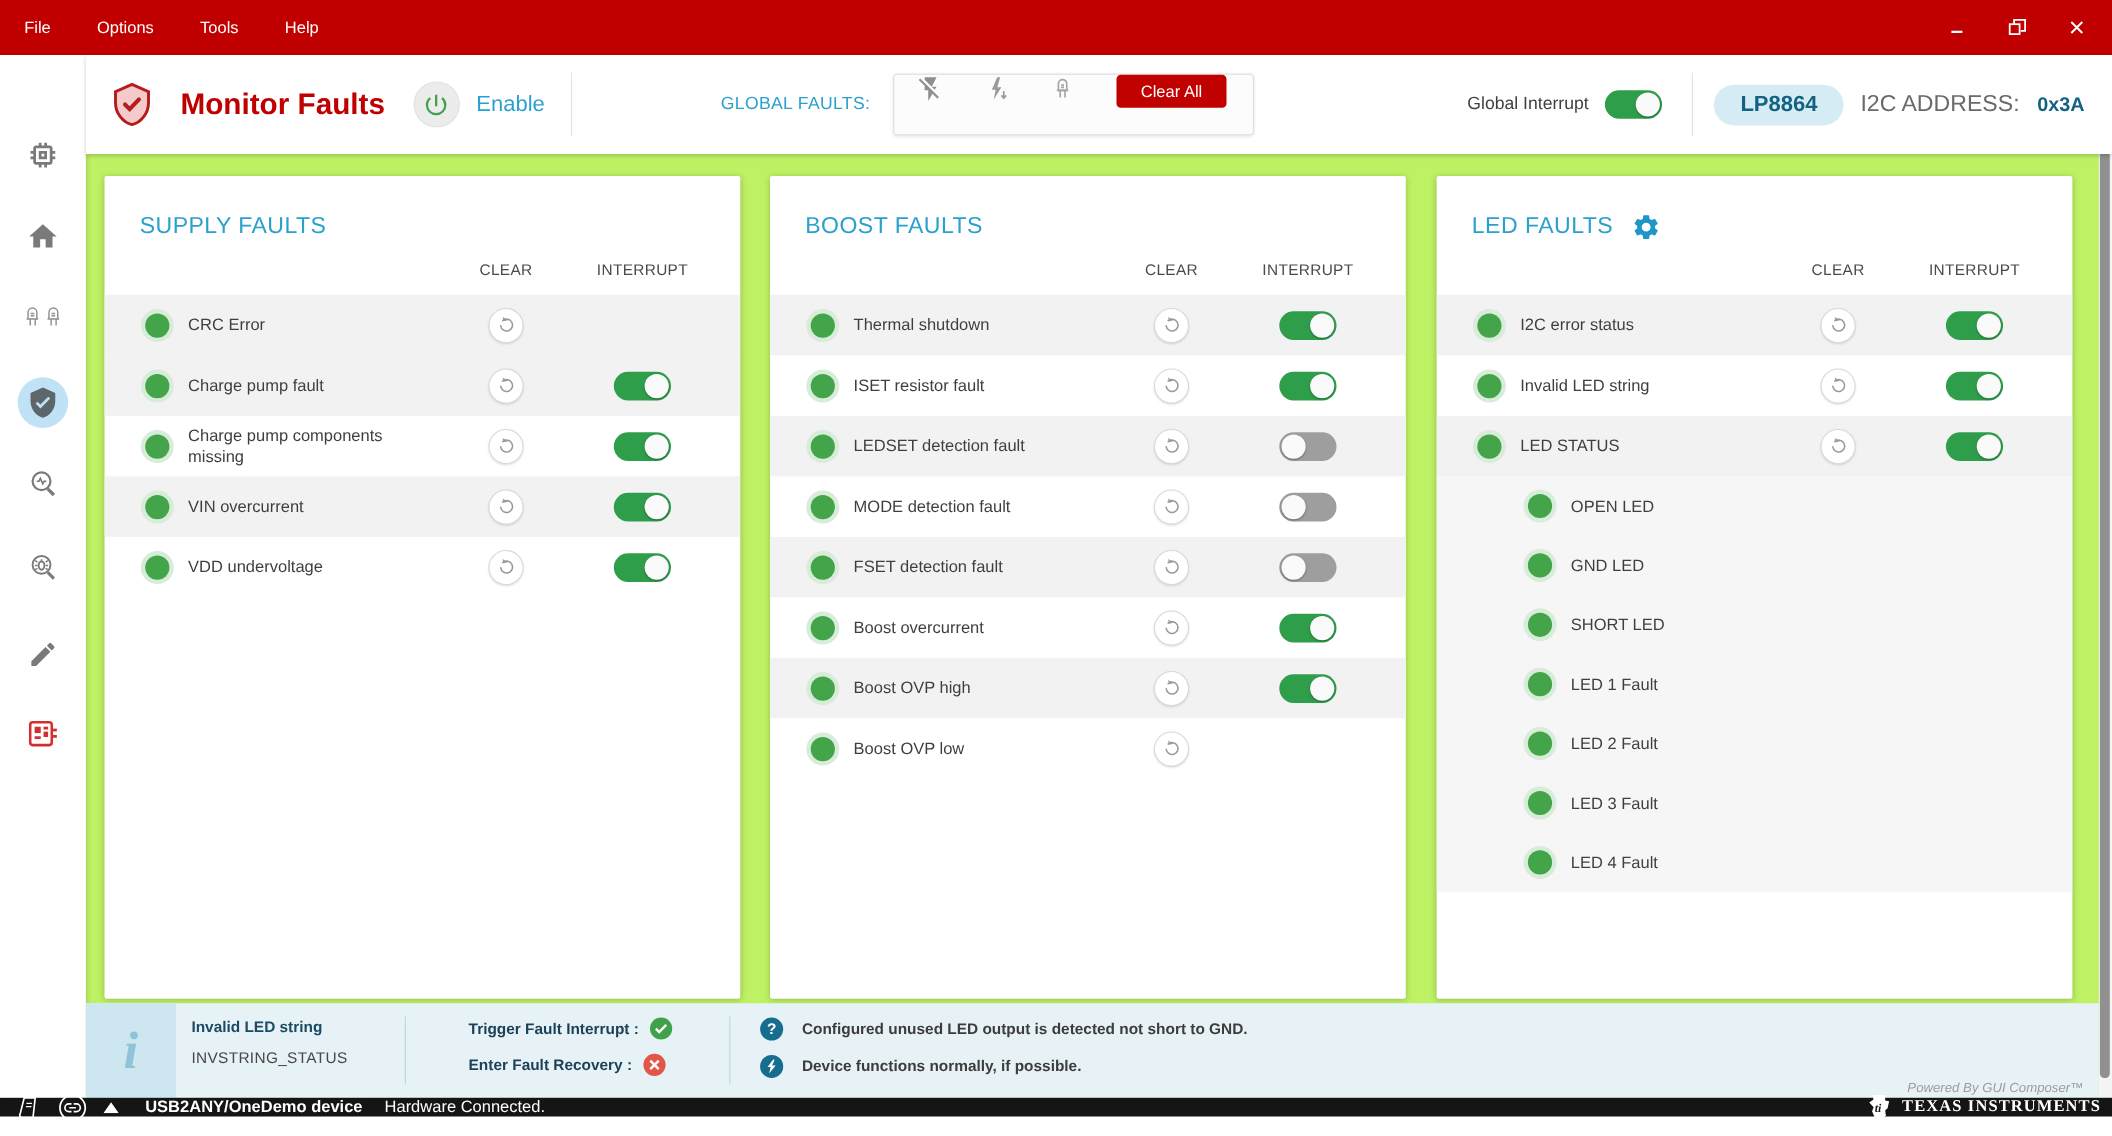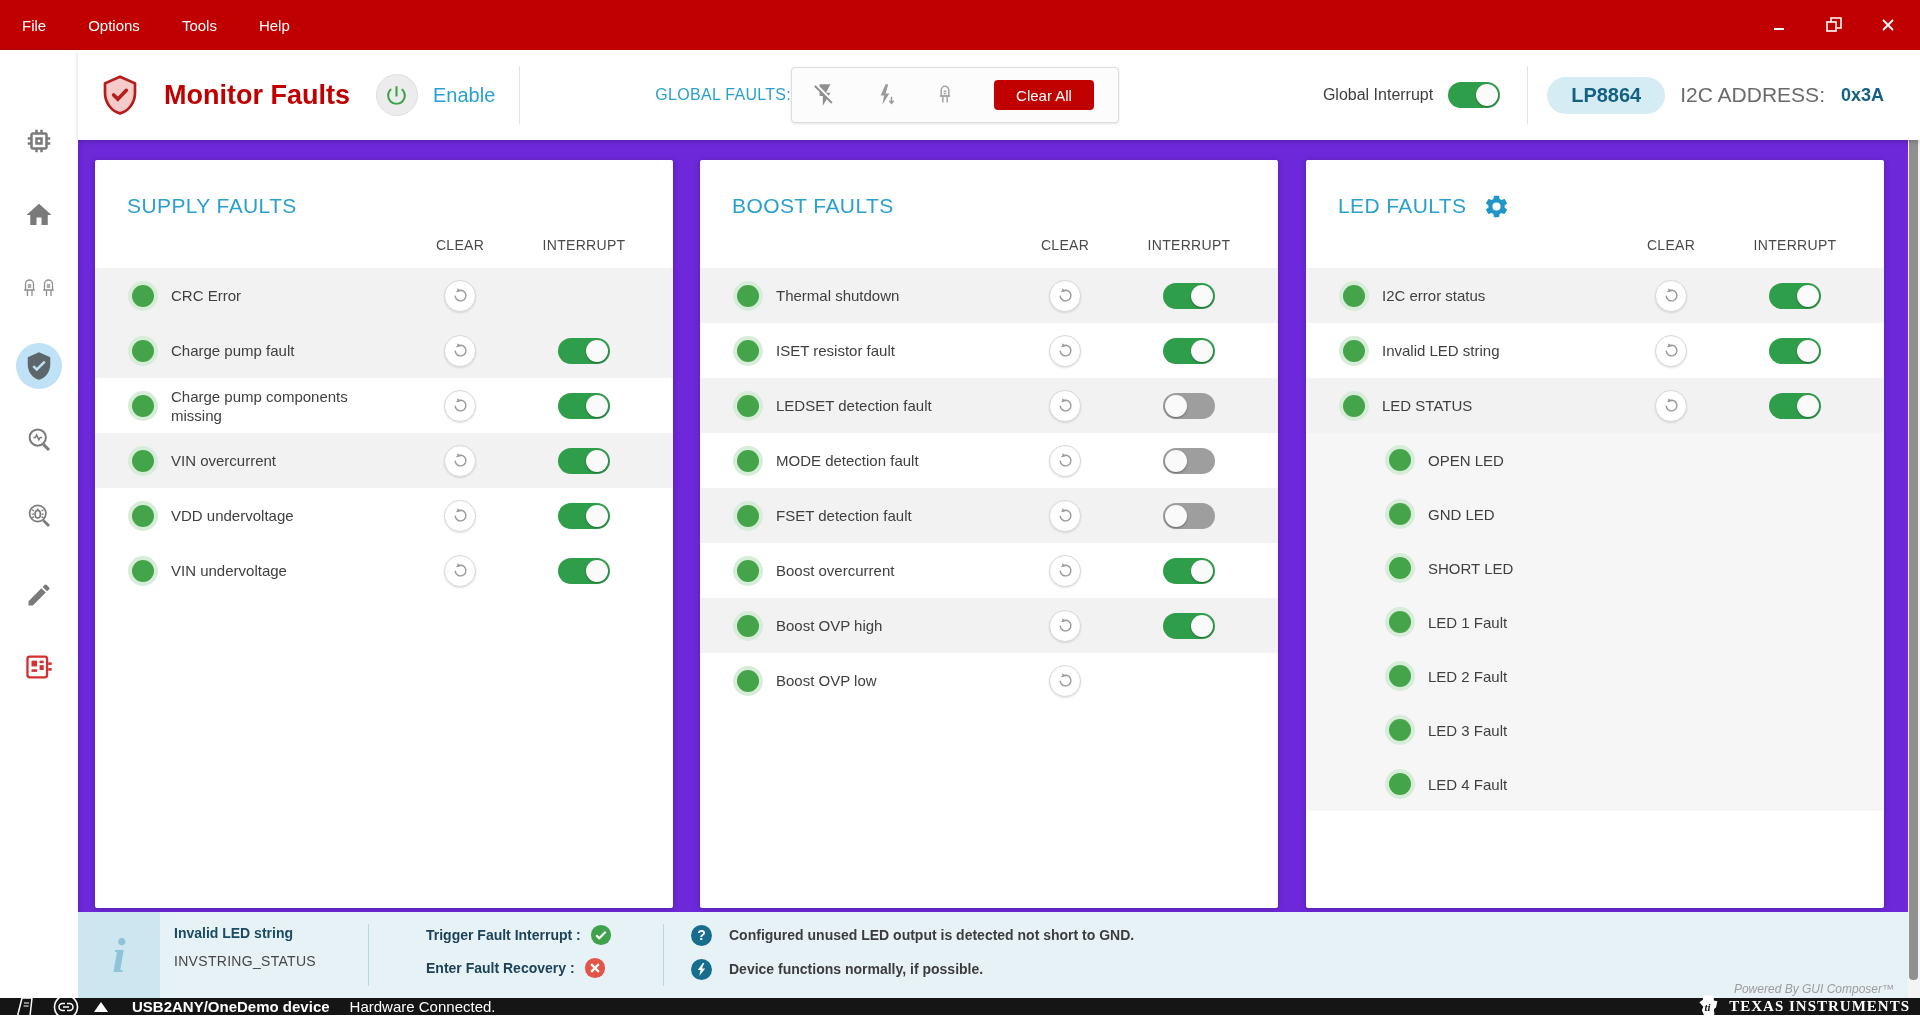--- a/index.html
+++ b/index.html
@@ -9,47 +9,47 @@
 
   
   .menubar { position:absolute; left:0; top:0; width:1920px; height:50px; background:#c00000;
              display:flex; align-items:center; padding-left:22px; }
   .menubar .menu-item { color:#fff; font-size:15px; margin-right:42px; cursor:default; }
   .win-controls { margin-left:auto; display:flex; align-items:center; gap:14px; padding-right:12px; }
   .win-btn { width:40px; height:36px; display:flex; align-items:center; justify-content:center; color:#fff; }
 
   
   .header { position:absolute; left:78px; top:50px; width:1842px; height:90px; background:#fff;
-            box-shadow:0 2px 4px rgba(0,0,0,.18); display:flex; align-items:center; padding:0 36px 0 22px; z-index:5; }
+            box-shadow:0 2px 4px rgba(0,0,0,.18); display:flex; align-items:center; padding:0 25px 0 22px; z-index:5; }
   .app-title { color:#c00000; font-size:27px; font-weight:bold; margin-left:24px; white-space:nowrap; }
   .power-btn { margin-left:26px; width:42px; height:42px; border-radius:50%; background:#ececec;
                border:1px solid #e0e0e0; display:flex; align-items:center; justify-content:center; cursor:pointer; }
   .enable-label { margin-left:15px; font-size:20px; color:#2b9fd2; cursor:pointer; }
   .vdiv { width:1px; height:58px; background:#e2e2e2; margin-left:24px; flex:0 0 auto; }
   .gf-label { margin-left:135px; font-size:16px; color:#2aa0cc; letter-spacing:.3px; white-space:nowrap; }
-  .gf-box { height:56px; border:1px solid #d9dee1; border-radius:4px; background:#fcfcfc;
-            box-shadow:0 1px 3px rgba(0,0,0,.10); display:flex; align-items:center; padding:0 24px 0 20px; }
+  .gf-box { margin-left:21px; height:56px; border:1px solid #d9dee1; border-radius:4px; background:#fcfcfc;
+            box-shadow:0 1px 3px rgba(0,0,0,.10); display:flex; align-items:flex-start; padding:0 24px 0 20px; }
   .gf-ico { width:26px; height:26px; margin-right:34px; flex:0 0 auto; }
   .clear-all-btn { background:#c10000; color:#fff; border:none; border-radius:4px; height:30px; padding:0 22px;
                    font-size:15px; font-family:inherit; margin-left:2px; cursor:pointer; }
   .gi-label { margin-left:auto; font-size:16px; color:#3f3f3f; white-space:nowrap; }
   .badge { margin-left:19px; background:#d6ecf5; color:#136284; font-size:20px; font-weight:bold;
            border-radius:19px; padding:7px 24px; white-space:nowrap; }
   .i2c-label { margin-left:15px; font-size:21px; color:#6a6a6a; white-space:nowrap; }
   .i2c-value { margin-left:16px; font-size:18px; font-weight:bold; color:#136284; }
 
   
   .sidebar { position:absolute; left:0; top:50px; width:78px; height:948px; background:#fff;
              box-shadow:2px 0 4px rgba(0,0,0,.12); z-index:4; }
   .side-item { position:absolute; left:50%; transform:translateX(-50%); width:46px; height:46px;
                display:flex; align-items:center; justify-content:center; border-radius:50%; cursor:pointer; }
   .side-item.active { background:#bfe2f6; }
 
   
-  .main { position:absolute; left:78px; top:140px; width:1842px; height:858px; background:#6d28d9; }
+  .main { position:absolute; left:78px; top:140px; width:1842px; height:858px; background:#bef264; }
   .panel { position:absolute; top:20px; width:578px; height:748px; background:#fff;
            box-shadow:0 1px 6px rgba(0,0,0,.22); border-radius:2px; overflow:hidden; }
   #panel-0 { left:17px; } #panel-1 { left:622px; } #panel-2 { left:1228px; }
   .panel-title-row { display:flex; align-items:center; padding:34px 0 0 32px; height:58px; }
   .panel-title { font-size:21px; font-weight:normal; color:#2aa0cc; letter-spacing:.4px; }
   .gear { width:27px; height:27px; margin-left:17px; cursor:pointer; display:flex; }
   .cols-header, .frow { display:grid; grid-template-columns:56px 1fr 118px 130px; align-items:center;
                         padding-left:20px; padding-right:24px; }
   .cols-header { height:26px; margin-top:14px; }
   .col-label { font-size:14px; color:#4a4a4a; letter-spacing:.3px; text-align:center; }
@@ -320,37 +320,20 @@
                 <svg width="17" height="17" viewBox="0 0 24 24">
                   <path d="M7 6.3A7.6 7.6 0 1 1 4.5 13" fill="none" stroke="#9a9a9a" stroke-width="2" stroke-linecap="round"></path>
                   <path d="M7.6 1.6v5.6h5.6z" fill="#9a9a9a" transform="rotate(-14 7.6 4.4)"></path>
                 </svg>
               </button>
             </span>
       <span class="cell">
               <span class="toggle on"></span>
             </span>
     </div>
-          <div class="frow">
-      <span class="dotcell">
-              <span class="dot"></span>
-            </span>
-      <span class="flabel">VIN undervoltage</span>
-      <span class="cell">
-              <button class="clear-btn">
-                <svg width="17" height="17" viewBox="0 0 24 24">
-                  <path d="M7 6.3A7.6 7.6 0 1 1 4.5 13" fill="none" stroke="#9a9a9a" stroke-width="2" stroke-linecap="round"></path>
-                  <path d="M7.6 1.6v5.6h5.6z" fill="#9a9a9a" transform="rotate(-14 7.6 4.4)"></path>
-                </svg>
-              </button>
-            </span>
-      <span class="cell">
-              <span class="toggle on"></span>
-            </span>
-    </div>
         </div>
       </section>
     <section class="panel" id="panel-1">
         <div class="panel-title-row">
     <h2 class="panel-title">BOOST FAULTS</h2>
 
   </div>
   <div class="cols-header">
     <span></span>
           <span></span>

